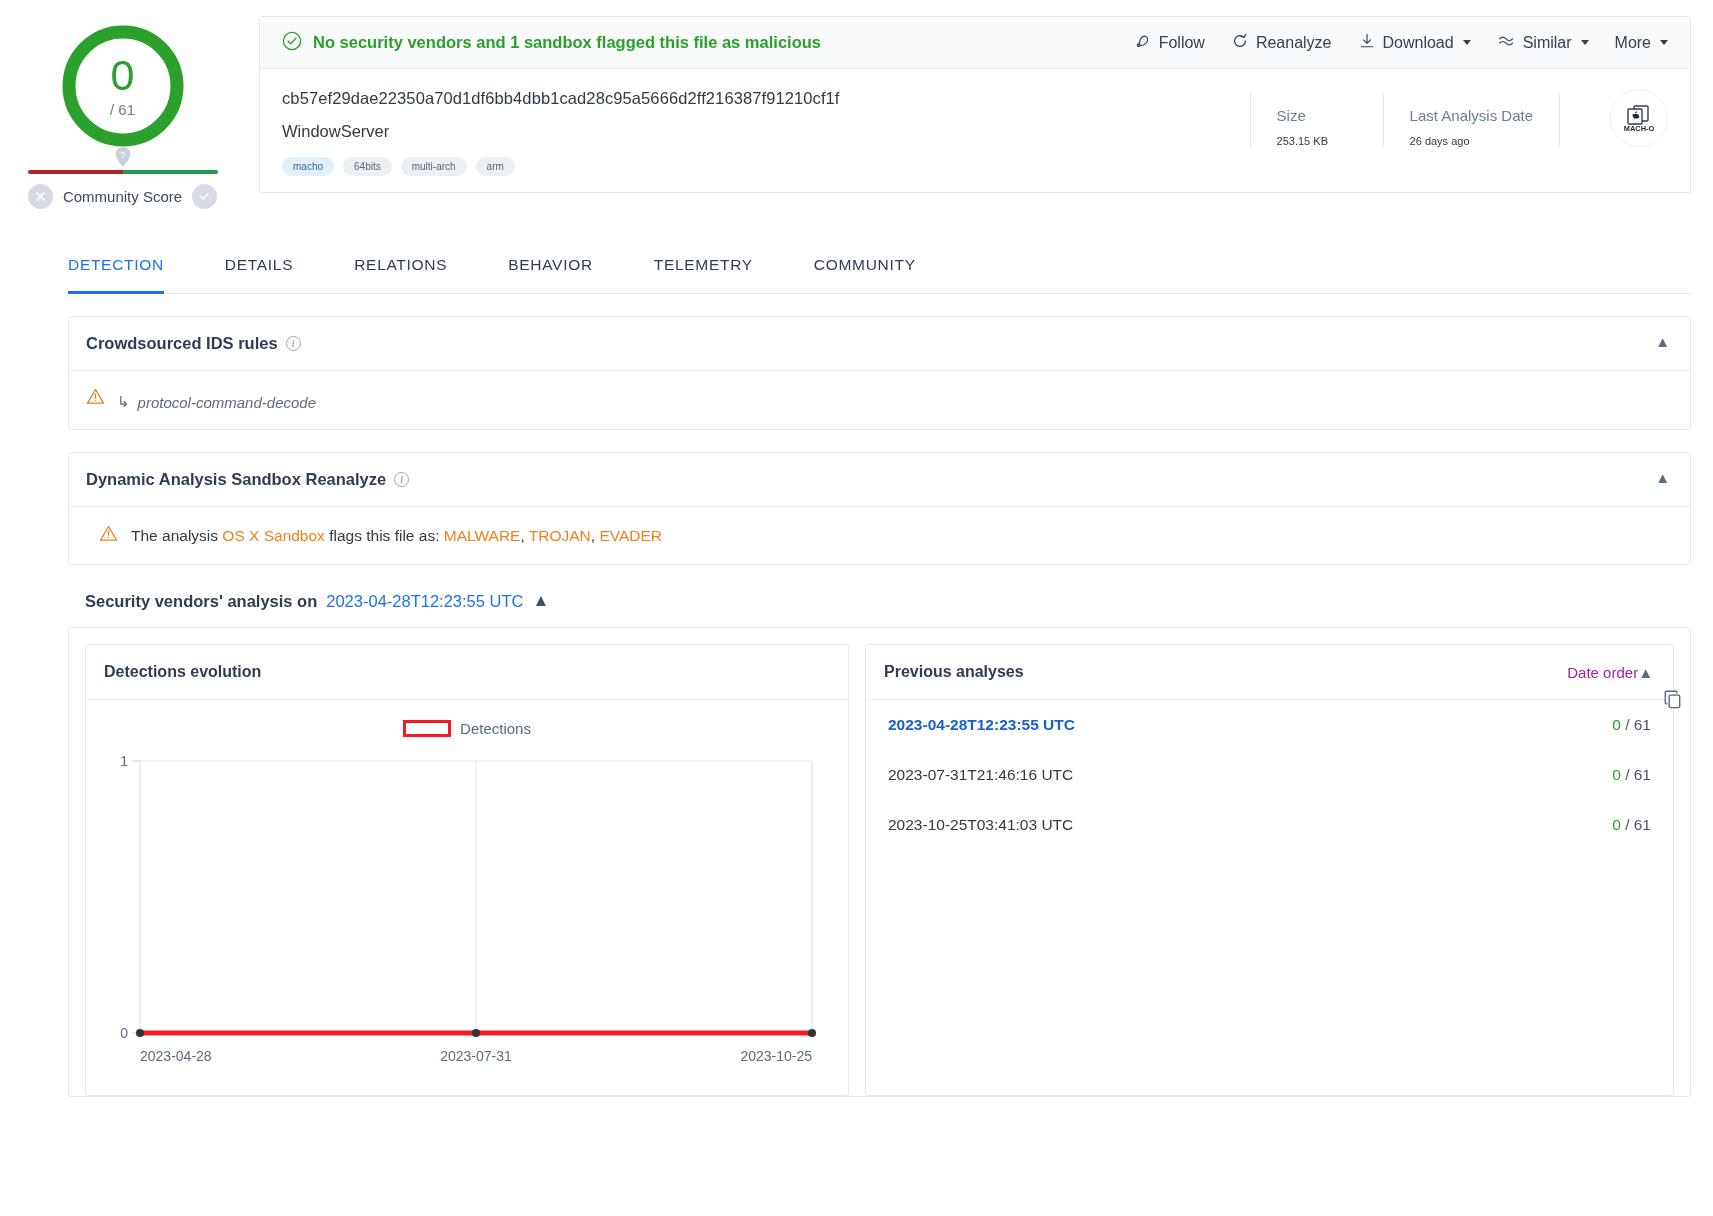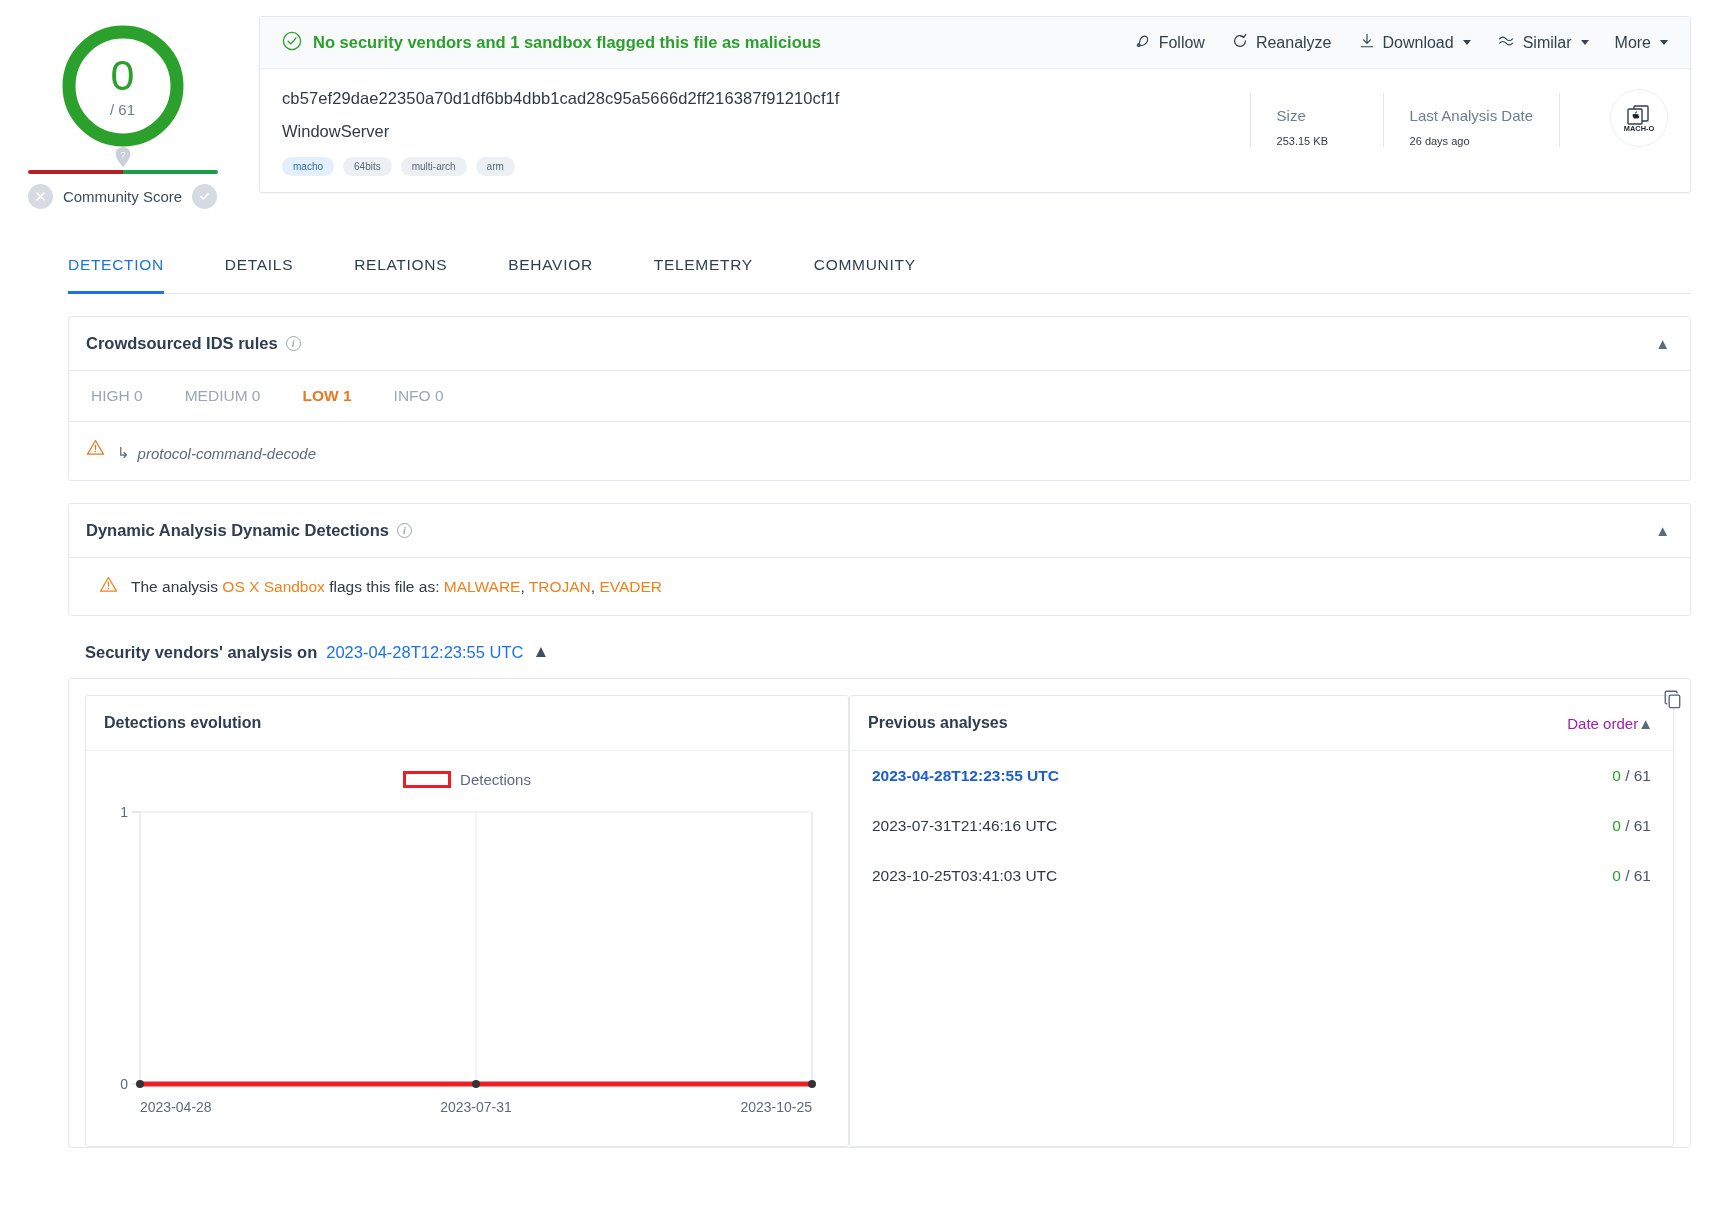--- a/index.html
+++ b/index.html
@@ -97,21 +97,21 @@
     border-bottom: 3px solid transparent; position: relative; top: 1px;
   }
   .tab.active { color: #1a73e8; border-bottom-color: #1a73e8; font-weight: 500; }
 
   
   .panel {
     margin: 22px 22px 0 68px;
     border: 1px solid #e5e9ef; border-radius: 3px; background: #fff;
   }
   .panel-head {
-    display: flex; align-items: center; justify-content: space-between;
+    display: flex; align-items: flex-start; justify-content: space-between;
     padding: 17px 20px 17px 17px;
   }
   .panel-title { font-size: 16.5px; font-weight: 700; color: #2f3d52; display: flex; align-items: center; gap: 8px; }
   .info-i {
     width: 15px; height: 15px; border-radius: 50%; border: 1px solid #9aa7b5;
     color: #9aa7b5; font-size: 10px; font-style: italic;
     display: inline-flex; align-items: center; justify-content: center;
     font-family: "Liberation Serif", serif;
   }
   .chev { color: #5a6b7d; font-size: 15px; line-height: 1; cursor: pointer; }
@@ -137,21 +137,21 @@
   .vendors-head {
     display: flex; justify-content: space-between;
     margin: 26px 22px 0 68px; padding: 0 20px 0 17px;
   }
   .vendors-title { display: flex; align-items: center; gap: 9px; font-size: 16.5px; font-weight: 700; color: #2f3d52; }
   .vendors-date { color: #1a73e8; font-weight: 400; }
   .chev-up-blue { color: #3f5160; font-size: 17px; }
 
   .vendors-body {
     margin: 16px 22px 0 68px; border: 1px solid #e5e9ef; border-radius: 3px;
-    background: #fff; padding: 16px 16px 0 16px; display: flex; 
+    background: #fff; padding: 16px 16px 0 16px; display: flex; gap: 16px;
     height: 470px; overflow: hidden;
   }
   .sub-card { border: 1px solid #e5e9ef; border-radius: 3px; background: #fff; }
   .chart-card { flex: 0 0 762px; }
   .prev-card { flex: 1; }
   .sub-head {
     display: flex; align-items: center; padding: 18px 20px 18px 18px;
     border-bottom: 1px solid #eceff3;
   }
   .sub-title { font-size: 16px; font-weight: 700; color: #2f3d52; }
@@ -330,26 +330,20 @@
 
 <div class="panel">
   <div class="panel-head">
     <div class="panel-title">
       <span>Crowdsourced IDS rules</span>
       <span class="info-i">i</span>
     </div>
     <span class="chev">▲</span>
   </div>
 
-  <div class="sev-row">
-    <span class="sev">HIGH 0</span>
-    <span class="sev">MEDIUM 0</span>
-    <span class="sev low">LOW 1</span>
-    <span class="sev">INFO 0</span>
-  </div>
 
   <div class="rule-row">
     <span class="warn-tri">
       <svg width="19" height="19" viewBox="0 0 20 20">
           <path d="M10 2.6 L18.4 17 H1.6 Z" fill="none" stroke="#e8791f" stroke-width="1.3" stroke-linejoin="round"></path>
           <path d="M10 7.6 V11.8" stroke="#e8791f" stroke-width="1.3" stroke-linecap="round"></path>
           <circle cx="10" cy="14.1" r=".8" fill="#e8791f"></circle>
         </svg>
     </span>
     <div>
@@ -357,21 +351,21 @@
         <span class="arrow-hook">↳</span>
         <span>protocol-command-decode</span>
       </div>
     </div>
   </div>
 </div>
 
 <div class="panel">
   <div class="panel-head">
     <div class="panel-title">
-      <span>Dynamic Analysis Dynamic Detections</span>
+      <span>Dynamic Analysis Sandbox Reanalyze</span>
       <span class="info-i">i</span>
     </div>
     <span class="chev">▲</span>
   </div>
 
   <div class="sandbox-row">
     <span class="warn-tri">
       <svg width="19" height="19" viewBox="0 0 20 20">
           <path d="M10 2.6 L18.4 17 H1.6 Z" fill="none" stroke="#f0811a" stroke-width="1.3" stroke-linejoin="round"></path>
           <path d="M10 7.6 V11.8" stroke="#f0811a" stroke-width="1.3" stroke-linecap="round"></path>

